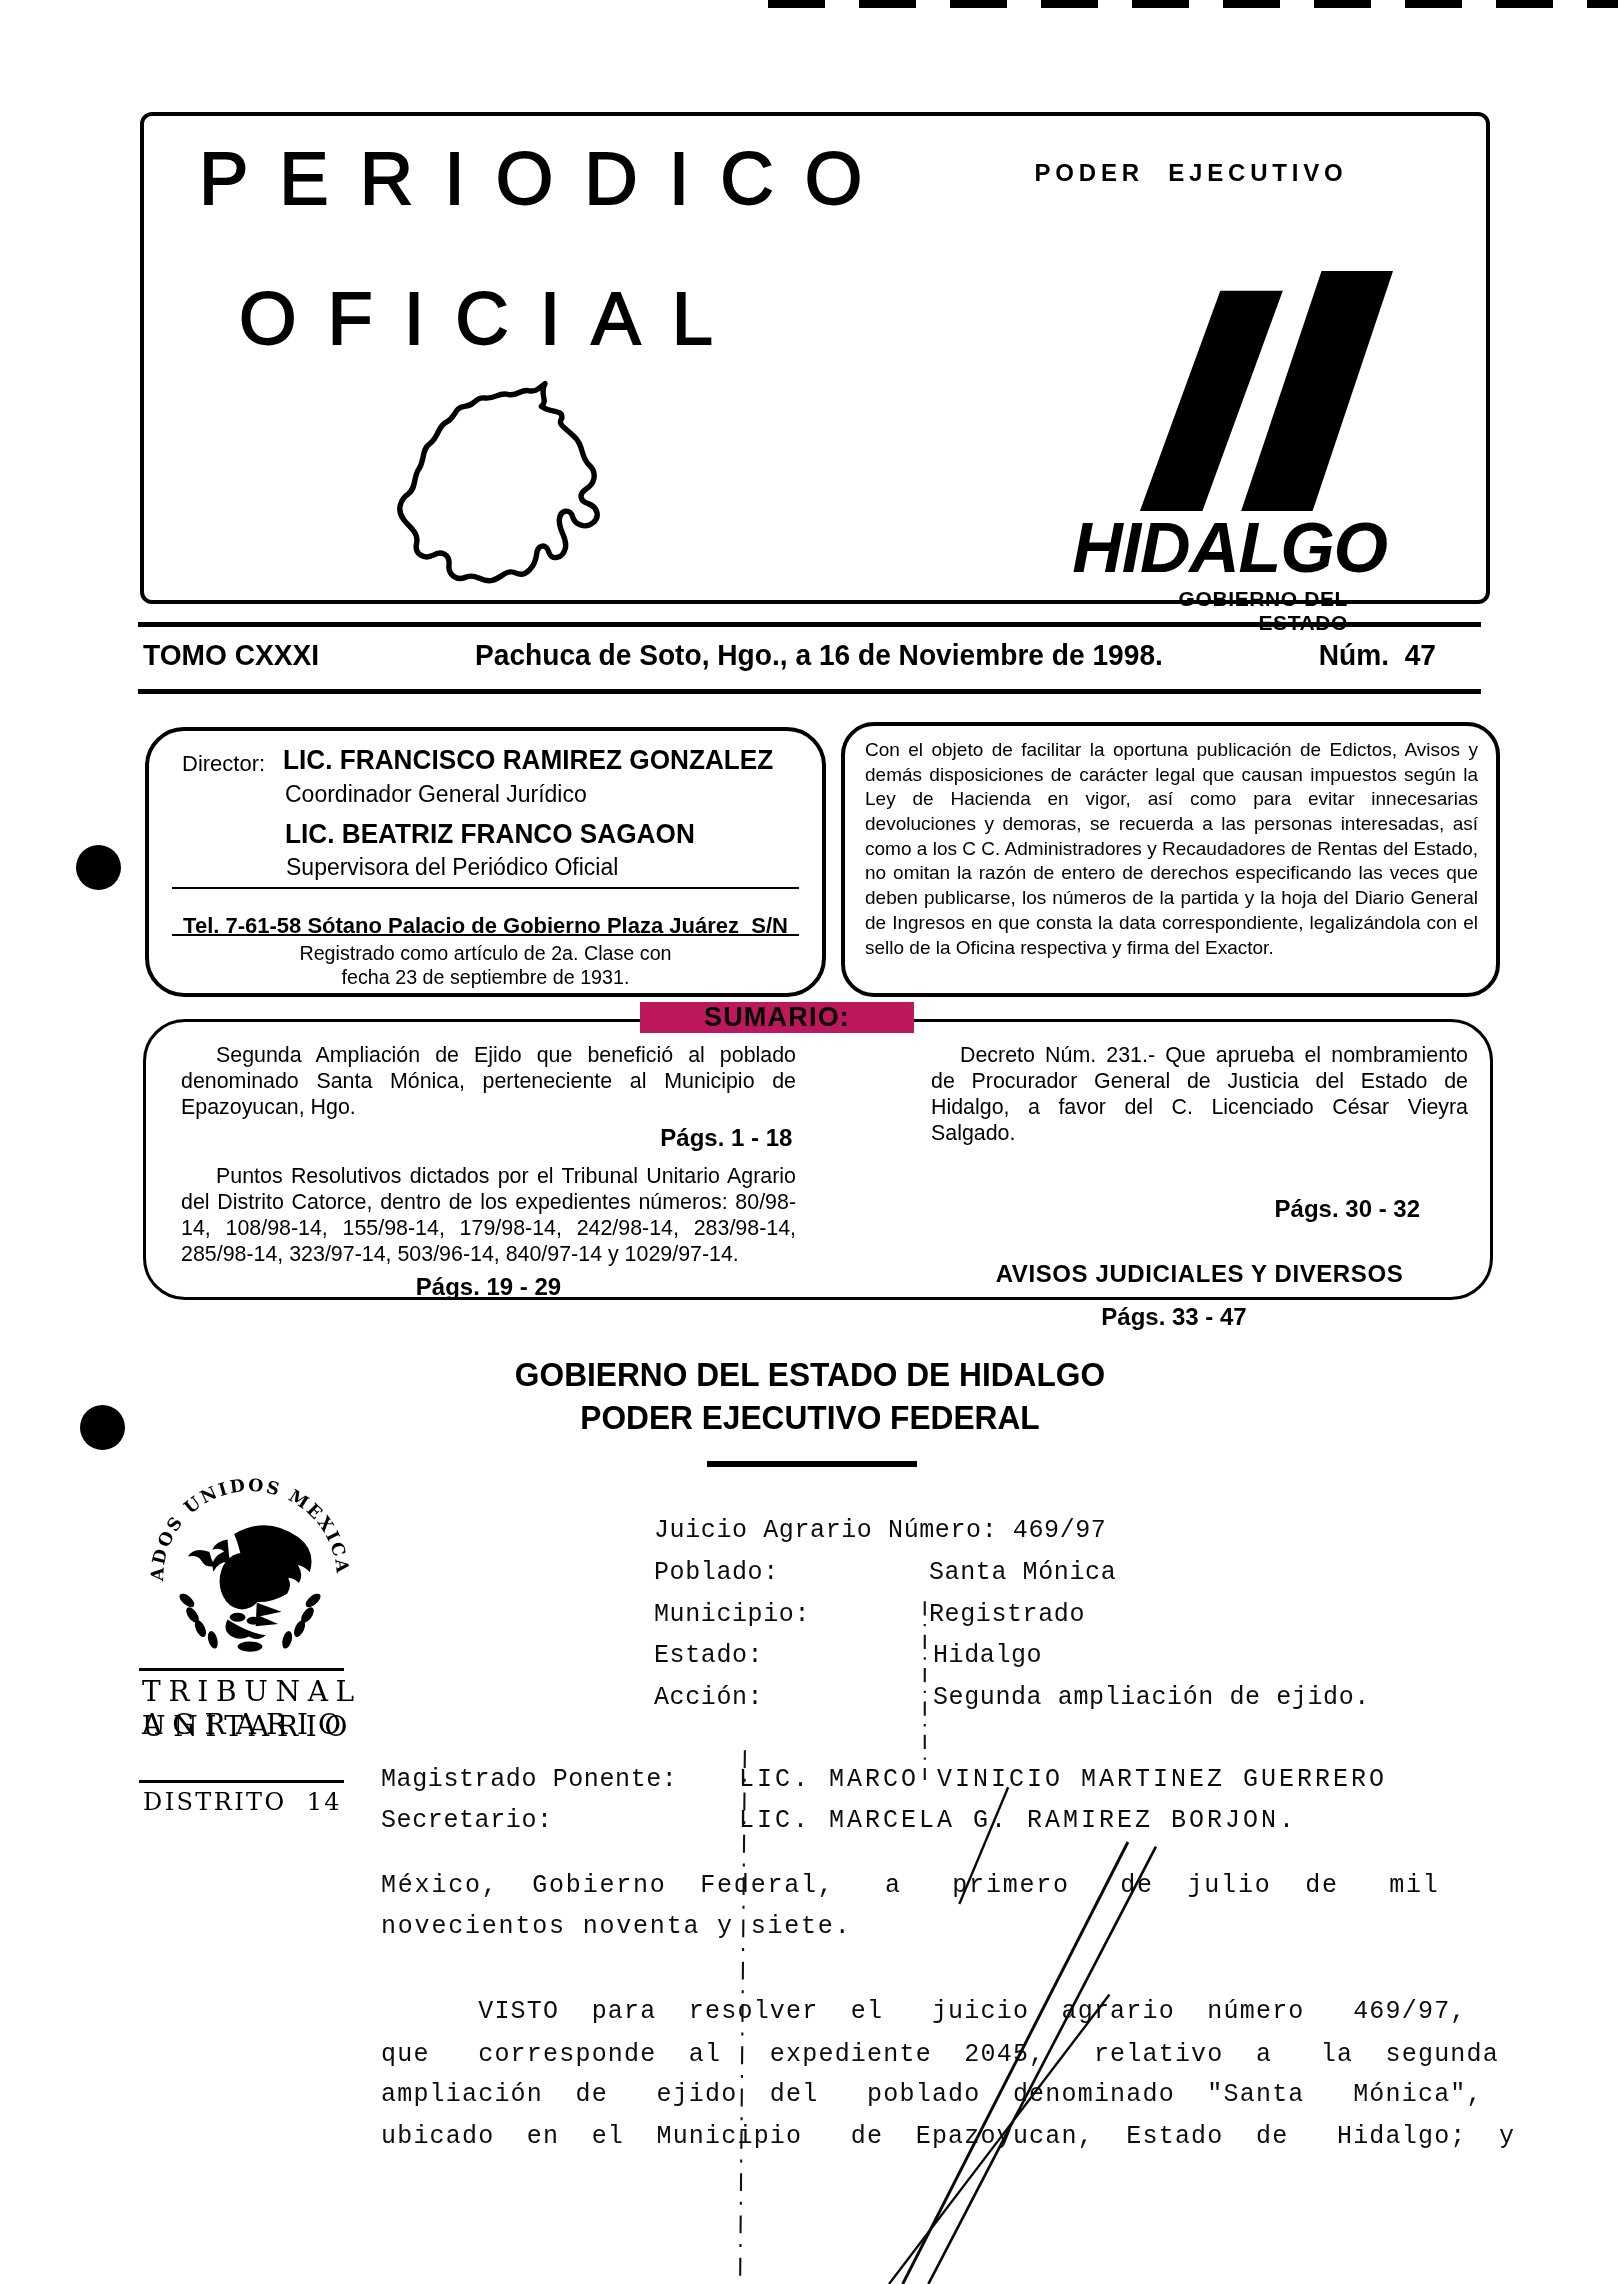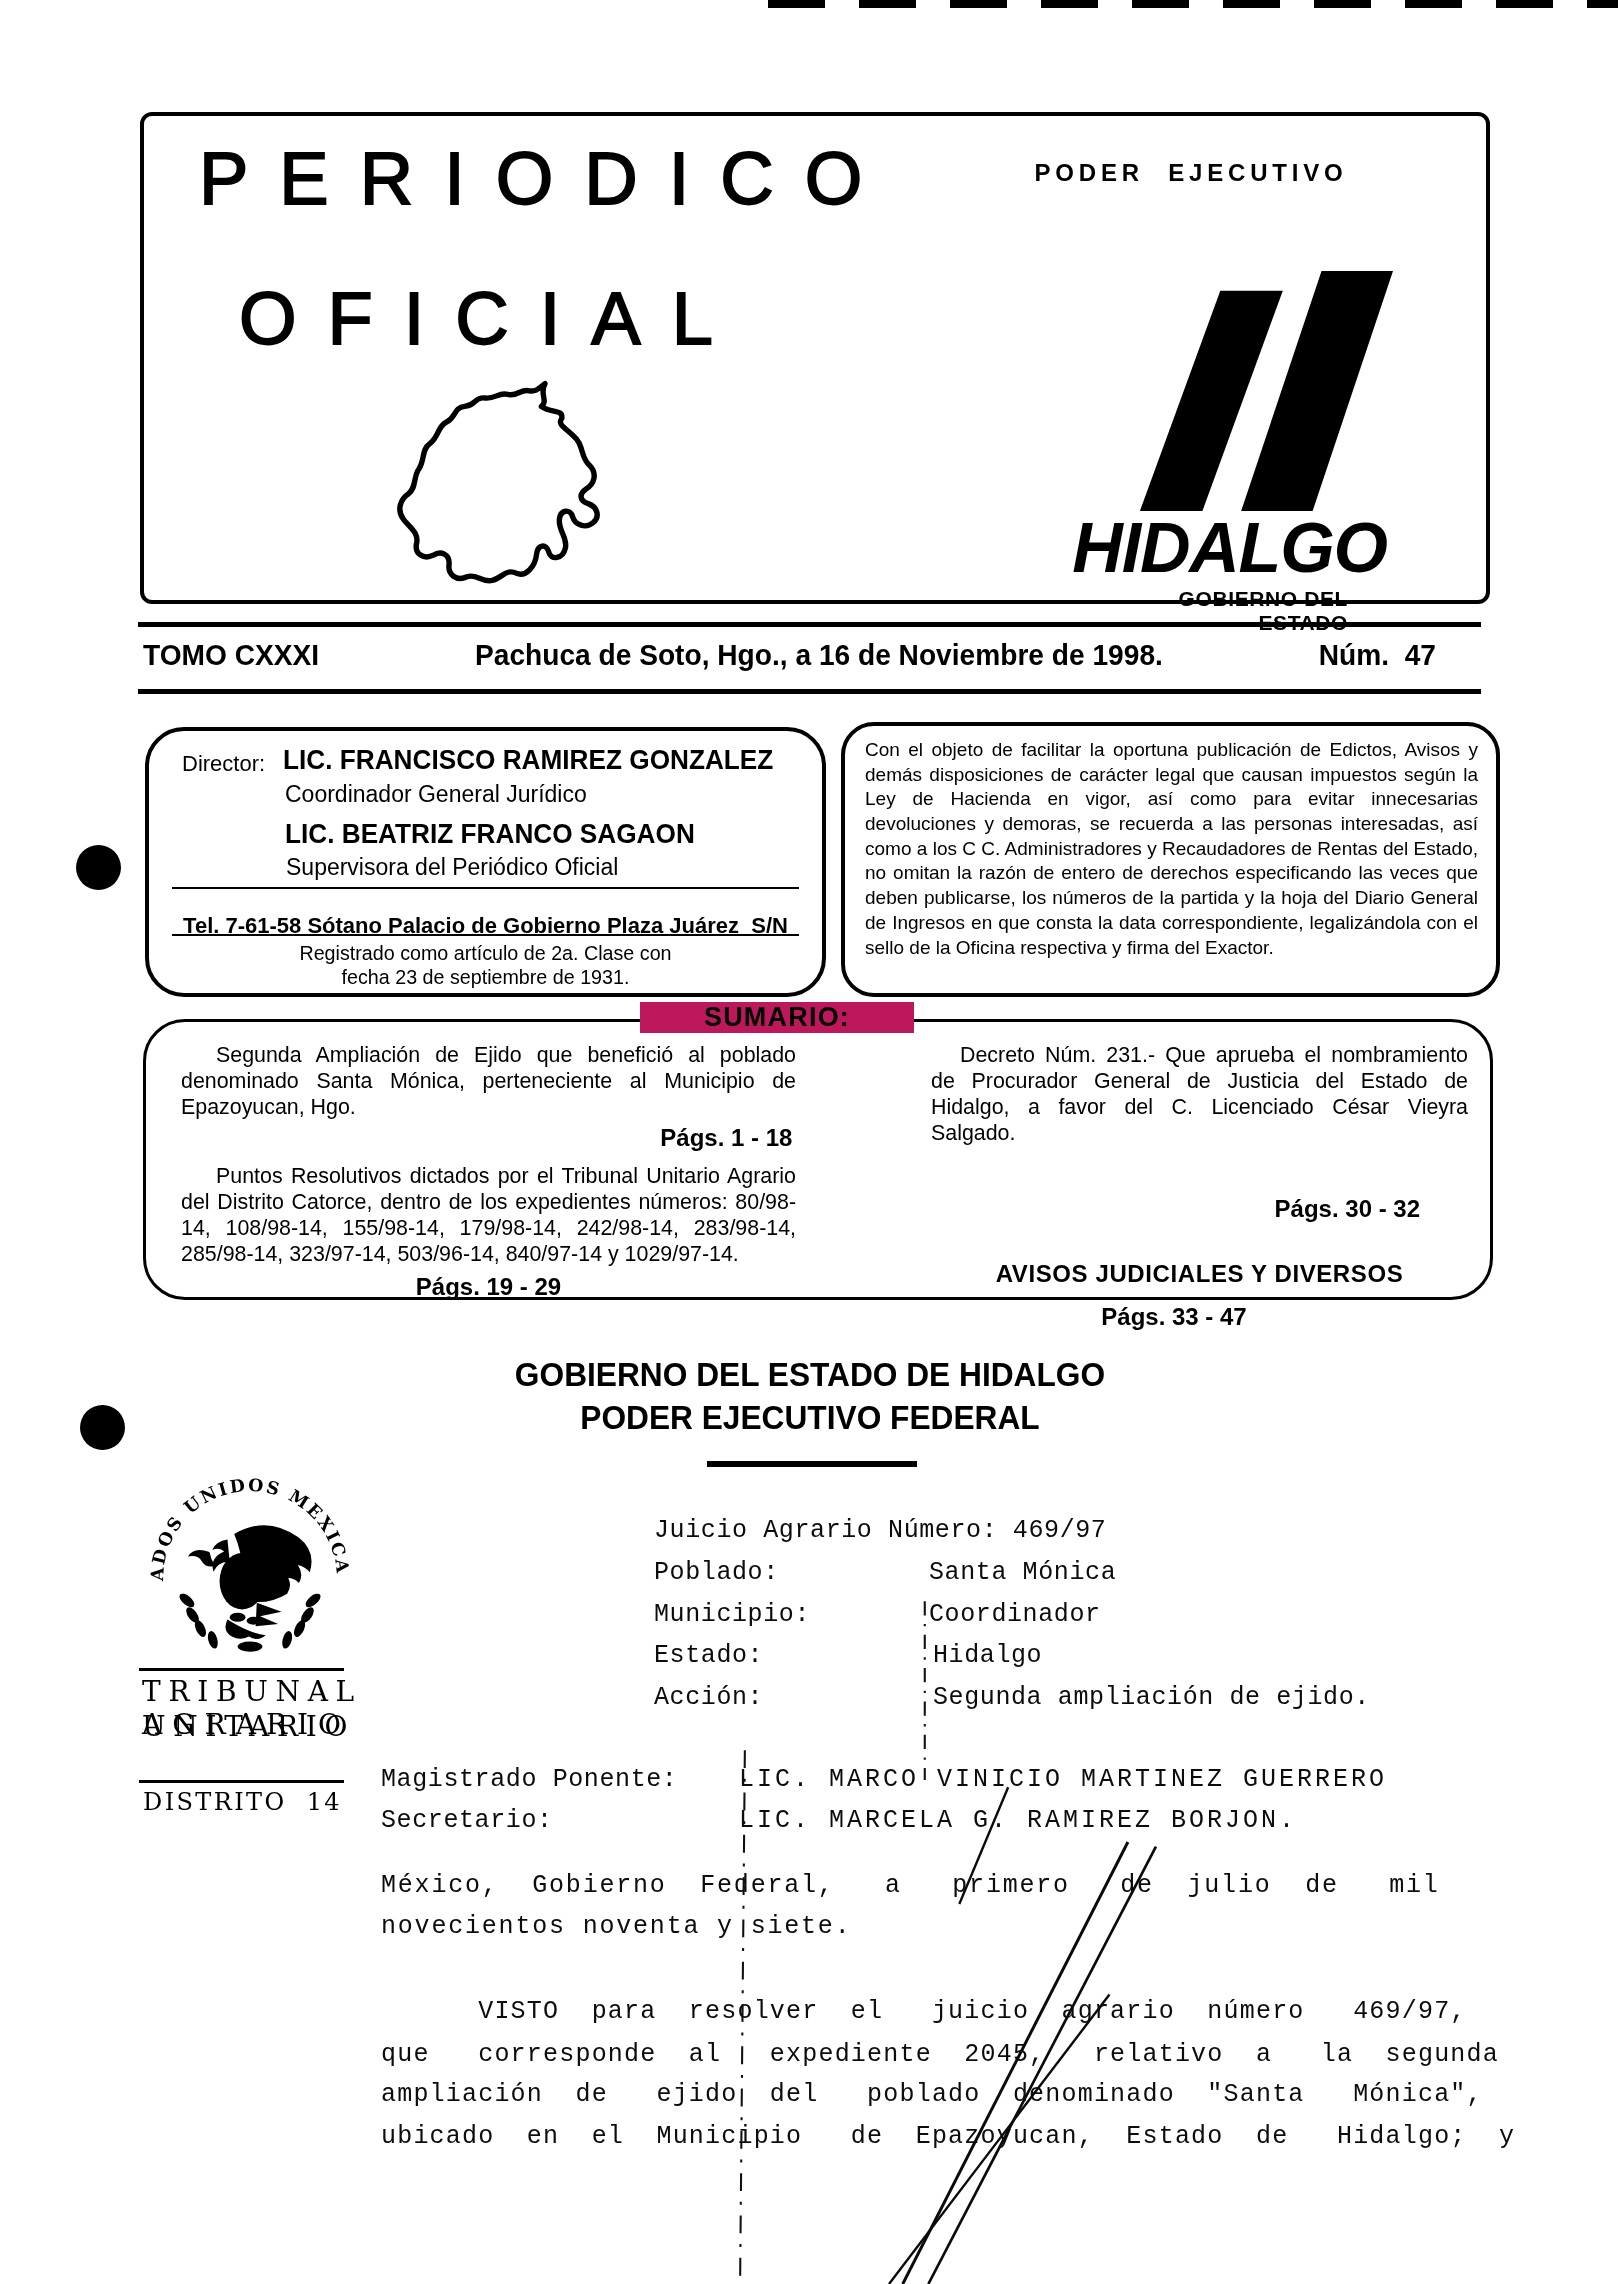--- a/index.html
+++ b/index.html
@@ -174,21 +174,21 @@
   <div class="abs trib" style="left:142px;top:1710px;">UNITARIO</div>
   <div class="abs trib" style="left:142px;top:1708px;letter-spacing:10px;">AGRARIO</div>
   <div class="abs rule" style="left:139px;top:1780px;width:205px;height:3px;"></div>
   <div class="abs distrito" style="left:143px;top:1788px;">DISTRITO  14</div>
 
   <div class="tw" style="left:654px;top:1516px;">Juicio Agrario Número: 469/97</div>
 
   <div class="tw" style="left:654px;top:1558px;">Poblado:</div>
   <div class="tw" style="left:929px;top:1558px;">Santa Mónica</div>
   <div class="tw" style="left:654px;top:1600px;">Municipio:</div>
-  <div class="tw" style="left:929px;top:1600px;">Coordinador</div>
+  <div class="tw" style="left:929px;top:1600px;">Registrado</div>
   <div class="tw" style="left:654px;top:1641px;">Estado:</div>
   <div class="tw" style="left:933px;top:1641px;">Hidalgo</div>
   <div class="tw" style="left:654px;top:1683px;">Acción:</div>
   <div class="tw" style="left:933px;top:1683px;">Segunda ampliación de ejido.</div>
 
   <div class="tw" style="left:381px;top:1765px;">Magistrado Ponente:</div>
   <div class="tw caps" style="left:739px;top:1765px;">LIC. MARCO VINICIO MARTINEZ GUERRERO</div>
   <div class="tw" style="left:381px;top:1806px;">Secretario:</div>
   <div class="tw caps" style="left:739px;top:1806px;">LIC. MARCELA G. RAMIREZ BORJON.</div>
 

